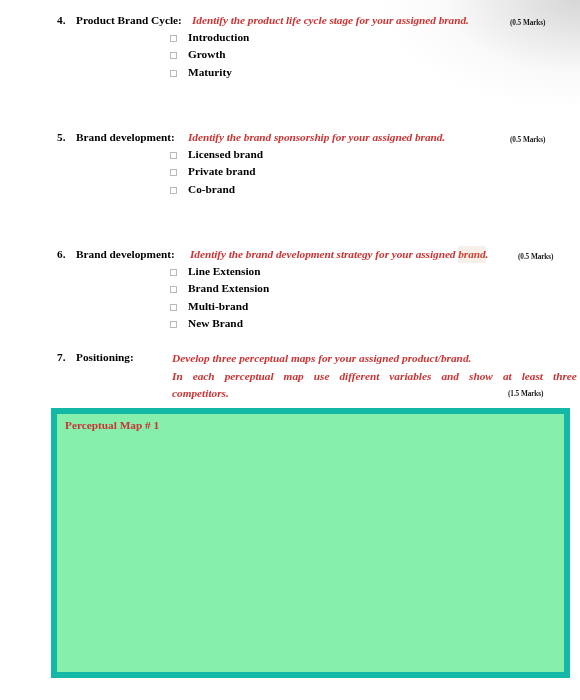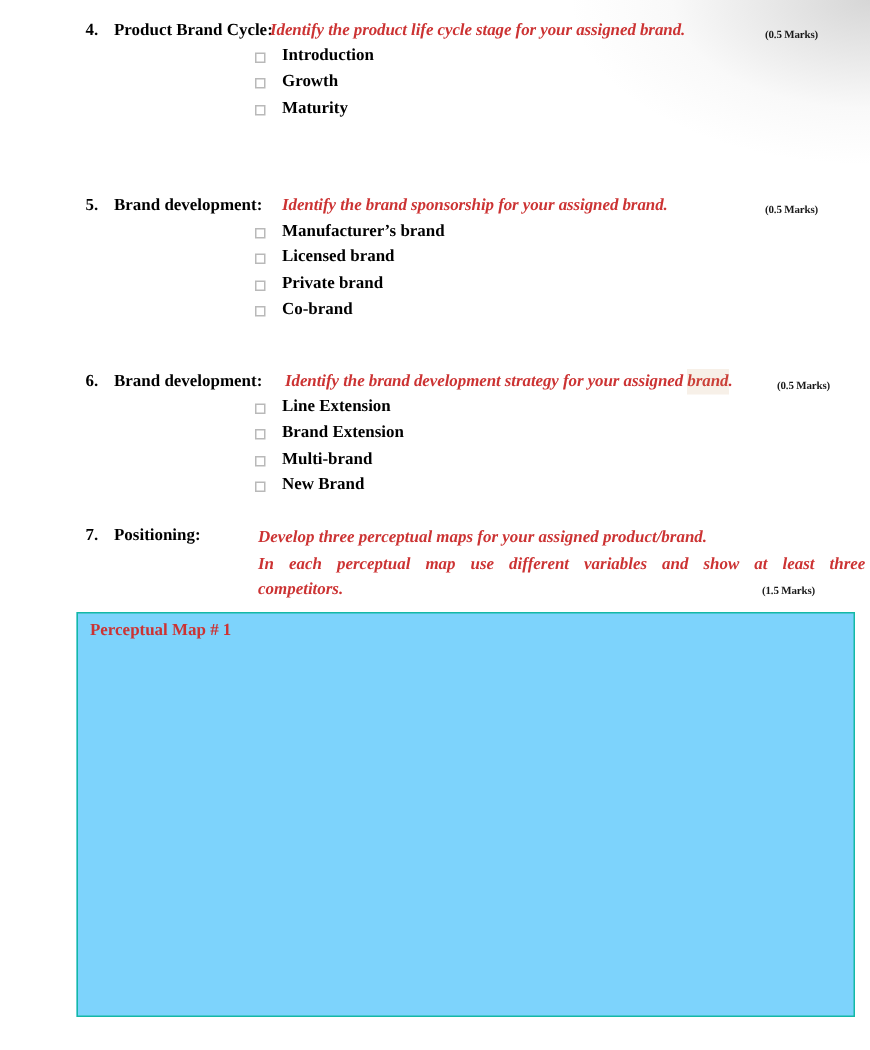--- a/index.html
+++ b/index.html
@@ -163,22 +163,22 @@
     pointer-events: none;
   }
 
   
   .answer-box {
     position: absolute;
     left: 51px;
     top: 408px;
     width: 519px;
     height: 270px;
-    border: 1px solid #14b8a6;
-    background: #7dd3fc;
+    border: 6px solid #14b8a6;
+    background: #86efac;
     box-sizing: border-box;
   }
 
   .answer-box-title {
     position: absolute;
     left: 8px;
     top: 5px;
     font-weight: bold;
     color: #CC3333;
     font-size: 11.3px;
@@ -188,21 +188,21 @@
 <body>
 
 <div class="page-shade"></div>
 
 <div class="page">
 
   <div class="q-block" style="top:13px;">
     <div class="q-head">
       <span class="q-num">4.</span>
       <span class="q-label" style="left:76px;">Product Brand Cycle:</span>
-      <span class="q-instruction" style="left:180px;text-align:center;">Identify the product life cycle stage for your assigned brand.</span>
+      <span class="q-instruction" style="left:192px;text-align:center;">Identify the product life cycle stage for your assigned brand.</span>
       <span class="q-marks" style="left:510px;">(0.5 Marks)</span>
     </div>
     <div class="opt-list" style="top:18px;">
       <div class="opt-row">
         <span class="opt-box"></span>
         <span class="opt-label">Introduction</span>
       </div>
       <div class="opt-row">
         <span class="opt-box"></span>
         <span class="opt-label">Growth</span>
@@ -215,24 +215,20 @@
   </div>
 
   <div class="q-block" style="top:130px;">
     <div class="q-head">
       <span class="q-num">5.</span>
       <span class="q-label" style="left:76px;">Brand development:</span>
       <span class="q-instruction" style="left:188px;">Identify the brand sponsorship for your assigned brand.</span>
       <span class="q-marks" style="left:510px;">(0.5 Marks)</span>
     </div>
     <div class="opt-list" style="top:18px;">
-      <div class="opt-row">
-        <span class="opt-box"></span>
-        <span class="opt-label">Manufacturer’s brand</span>
-      </div>
       <div class="opt-row">
         <span class="opt-box"></span>
         <span class="opt-label">Licensed brand</span>
       </div>
       <div class="opt-row">
         <span class="opt-box"></span>
         <span class="opt-label">Private brand</span>
       </div>
       <div class="opt-row">
         <span class="opt-box"></span>

